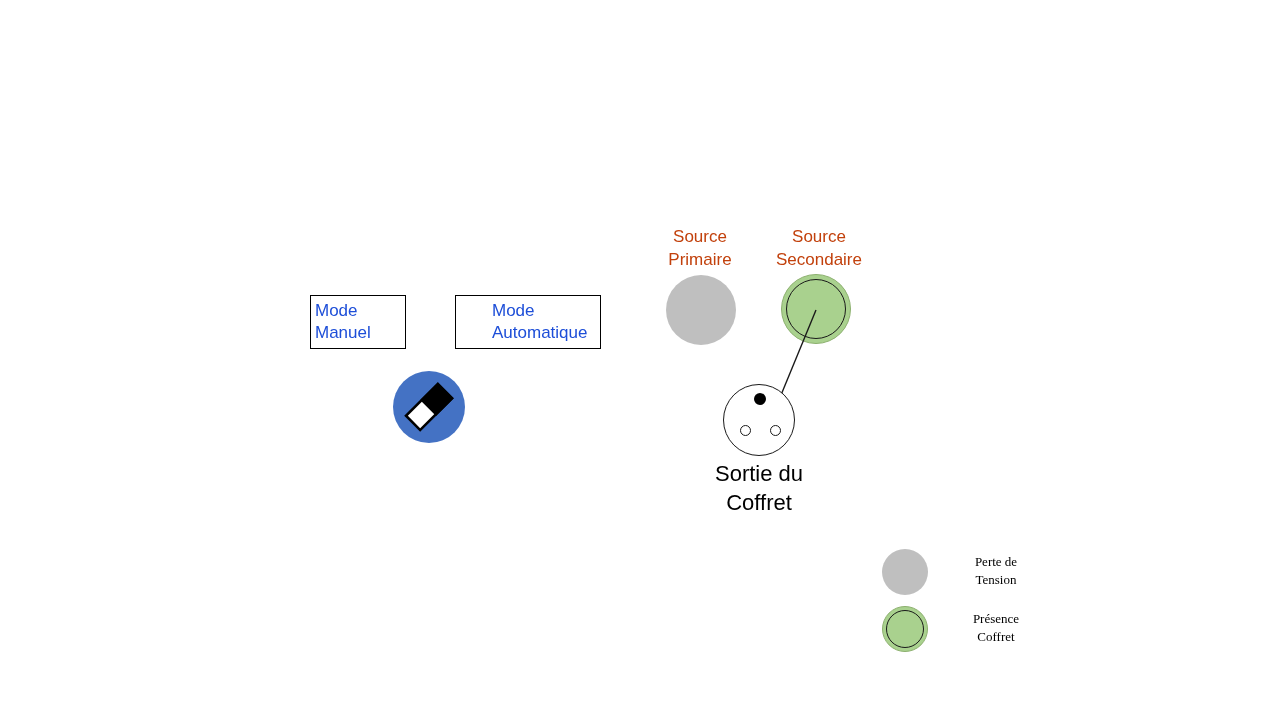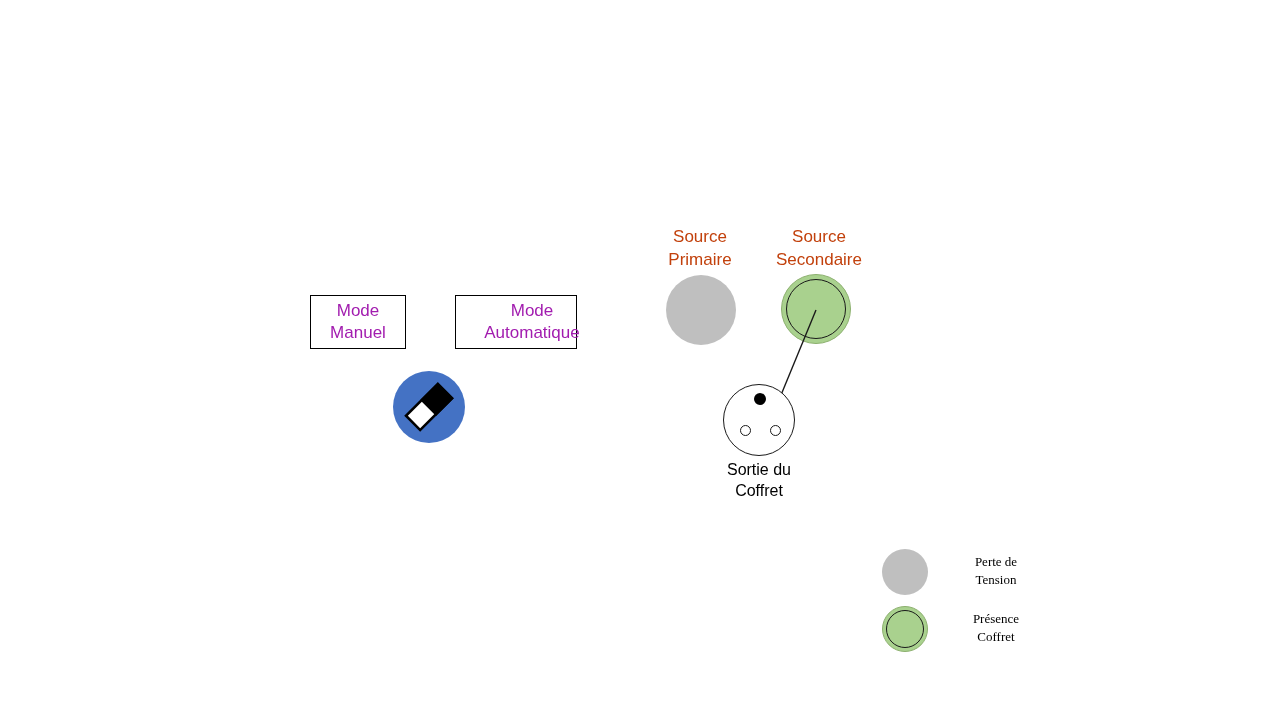--- a/index.html
+++ b/index.html
@@ -23,29 +23,29 @@
 
   
   .mode-box {
     position: absolute;
     box-sizing: border-box;
     border: 1px solid #000000;
     background: #ffffff;
     display: flex;
     align-items: center;
     justify-content: center;
-    text-align: center;
+    text-align: left;
     line-height: 1.3;
     font-size: 17px;
-    color: #a21caf;
+    color: #1d4ed8;
     padding: 2px 4px;
     cursor: pointer;
   }
   #mode-manuel-box  { left: 310px; top: 295px; width: 96px;  height: 54px; }
-  #mode-auto-box    { left: 455px; top: 295px; width: 122px; height: 54px; padding-left: 36px; }
+  #mode-auto-box    { left: 455px; top: 295px; width: 146px; height: 54px; padding-left: 36px; }
 
   
   #switch-icon {
     position: absolute;
     left: 392px;
     top: 370px;
     width: 74px;
     height: 74px;
     cursor: pointer;
   }
@@ -119,21 +119,21 @@
   }
   .pin-hole.left  { left: 16px; top: 40px; }
   .pin-hole.right { left: 46px; top: 40px; }
 
   #label-sortie {
     position: absolute;
     left: 689px;
     top: 459px;
     width: 140px;
     text-align: center;
-    font-size: 16px;
+    font-size: 22px;
     line-height: 1.34;
     color: #000000;
     white-space: pre-line;
   }
 
   
   #connector-arrow {
     position: absolute;
     left: 740px;
     top: 290px;

